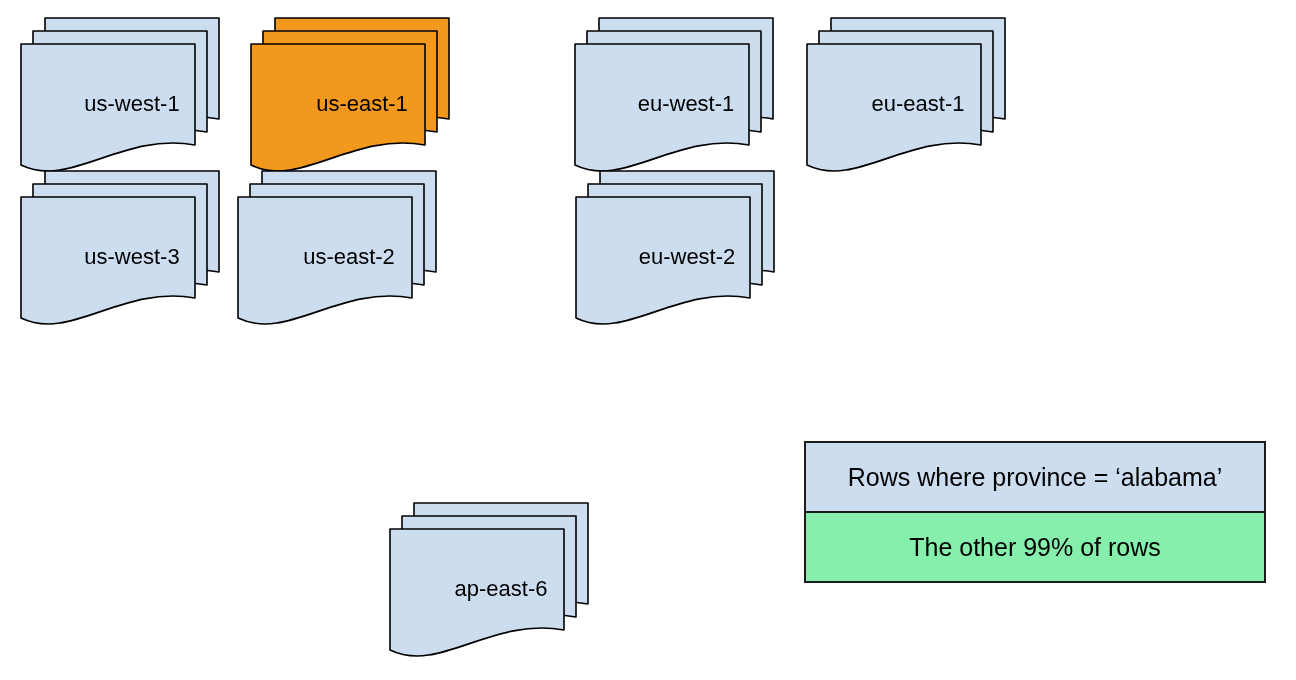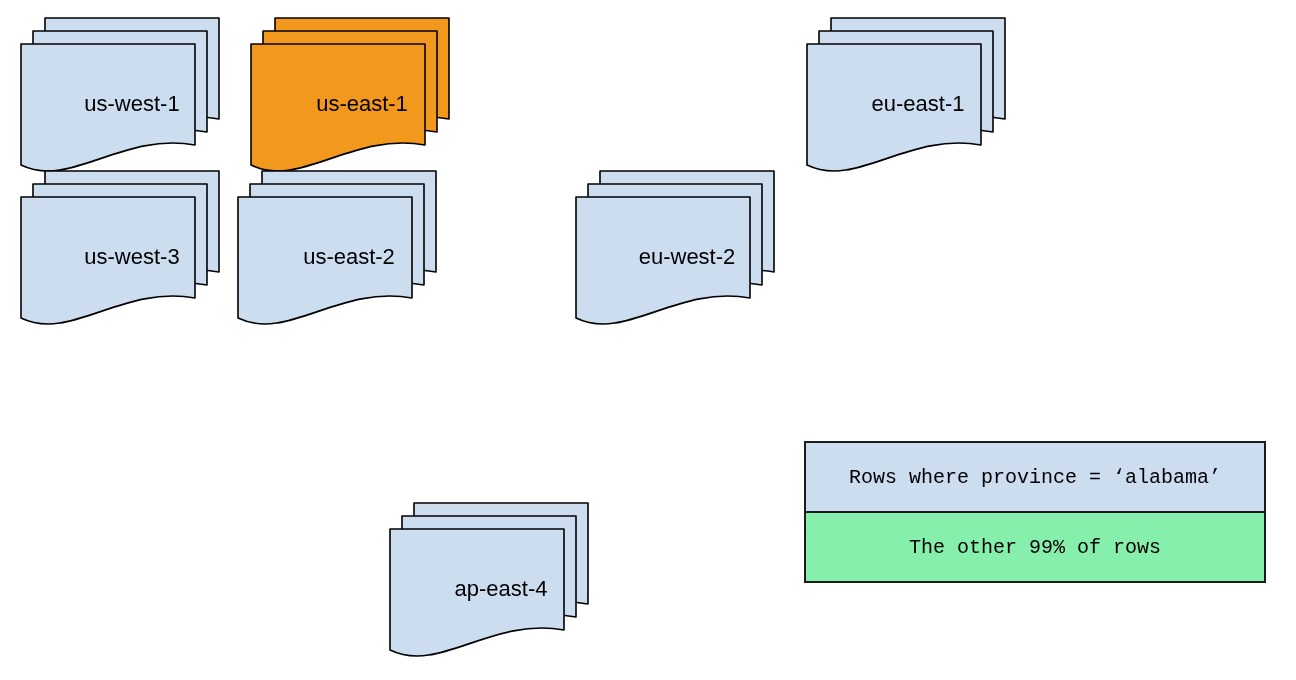--- a/index.html
+++ b/index.html
@@ -49,23 +49,22 @@
     height: 138px;
     border: 2px solid #1b1b1b;
     display: flex;
     flex-direction: column;
   }
   .legend-row {
     flex: 1 1 50%;
     display: flex;
     align-items: center;
     justify-content: center;
-    font-size: 20px;
+    font-size: 25px;
     color: #000000;
-    font-family: Liberation Mono, monospace;
   }
   .legend-row + .legend-row {
     border-top: 2px solid #1b1b1b;
   }
 </style>
 </head>
 <body>
 
 <div class="canvas">
 
@@ -84,20 +83,30 @@
     <svg width="200" height="155" viewBox="-1 -1 200 155">
       <g stroke-width="1.6" stroke-linejoin="round" fill="#f2981c" stroke="#000000">
         <path transform="translate(24,0)" d="M 0,0 H 174 V 101 C 100,88 50,145 0,121 Z"></path>
         <path transform="translate(12,13)" d="M 0,0 H 174 V 101 C 100,88 50,145 0,121 Z"></path>
         <path transform="translate(0,26)" d="M 0,0 H 174 V 101 C 100,88 50,145 0,121 Z"></path>
       </g>
     </svg>
     <div class="stack-label">us-east-1</div>
   </div>
 
+  <div class="stack" style="left:574px; top:17px;">
+    <svg width="200" height="155" viewBox="-1 -1 200 155">
+      <g stroke-width="1.6" stroke-linejoin="round" fill="#ccddf0" stroke="#000000">
+        <path transform="translate(24,0)" d="M 0,0 H 174 V 101 C 100,88 50,145 0,121 Z"></path>
+        <path transform="translate(12,13)" d="M 0,0 H 174 V 101 C 100,88 50,145 0,121 Z"></path>
+        <path transform="translate(0,26)" d="M 0,0 H 174 V 101 C 100,88 50,145 0,121 Z"></path>
+      </g>
+    </svg>
+    <div class="stack-label">eu-west-1</div>
+  </div>
 
   <div class="stack" style="left:806px; top:17px;">
     <svg width="200" height="155" viewBox="-1 -1 200 155">
       <g stroke-width="1.6" stroke-linejoin="round" fill="#ccddf0" stroke="#000000">
         <path transform="translate(24,0)" d="M 0,0 H 174 V 101 C 100,88 50,145 0,121 Z"></path>
         <path transform="translate(12,13)" d="M 0,0 H 174 V 101 C 100,88 50,145 0,121 Z"></path>
         <path transform="translate(0,26)" d="M 0,0 H 174 V 101 C 100,88 50,145 0,121 Z"></path>
       </g>
     </svg>
     <div class="stack-label">eu-east-1</div>
@@ -139,21 +148,21 @@
 
 
   <div class="stack" style="left:389px; top:502px;">
     <svg width="200" height="155" viewBox="-1 -1 200 155">
       <g stroke-width="1.6" stroke-linejoin="round" fill="#ccddf0" stroke="#000000">
         <path transform="translate(24,0)" d="M 0,0 H 174 V 101 C 100,88 50,145 0,121 Z"></path>
         <path transform="translate(12,13)" d="M 0,0 H 174 V 101 C 100,88 50,145 0,121 Z"></path>
         <path transform="translate(0,26)" d="M 0,0 H 174 V 101 C 100,88 50,145 0,121 Z"></path>
       </g>
     </svg>
-    <div class="stack-label">ap-east-4</div>
+    <div class="stack-label">ap-east-6</div>
   </div>
 
   <div class="legend">
     <div class="legend-row" style="background-color: rgb(204, 221, 240);">
       <span>Rows where province = ‘alabama’</span>
     </div>
     <div class="legend-row" style="background-color: #86efac;">
       <span>The other 99% of rows</span>
     </div>
   </div>

